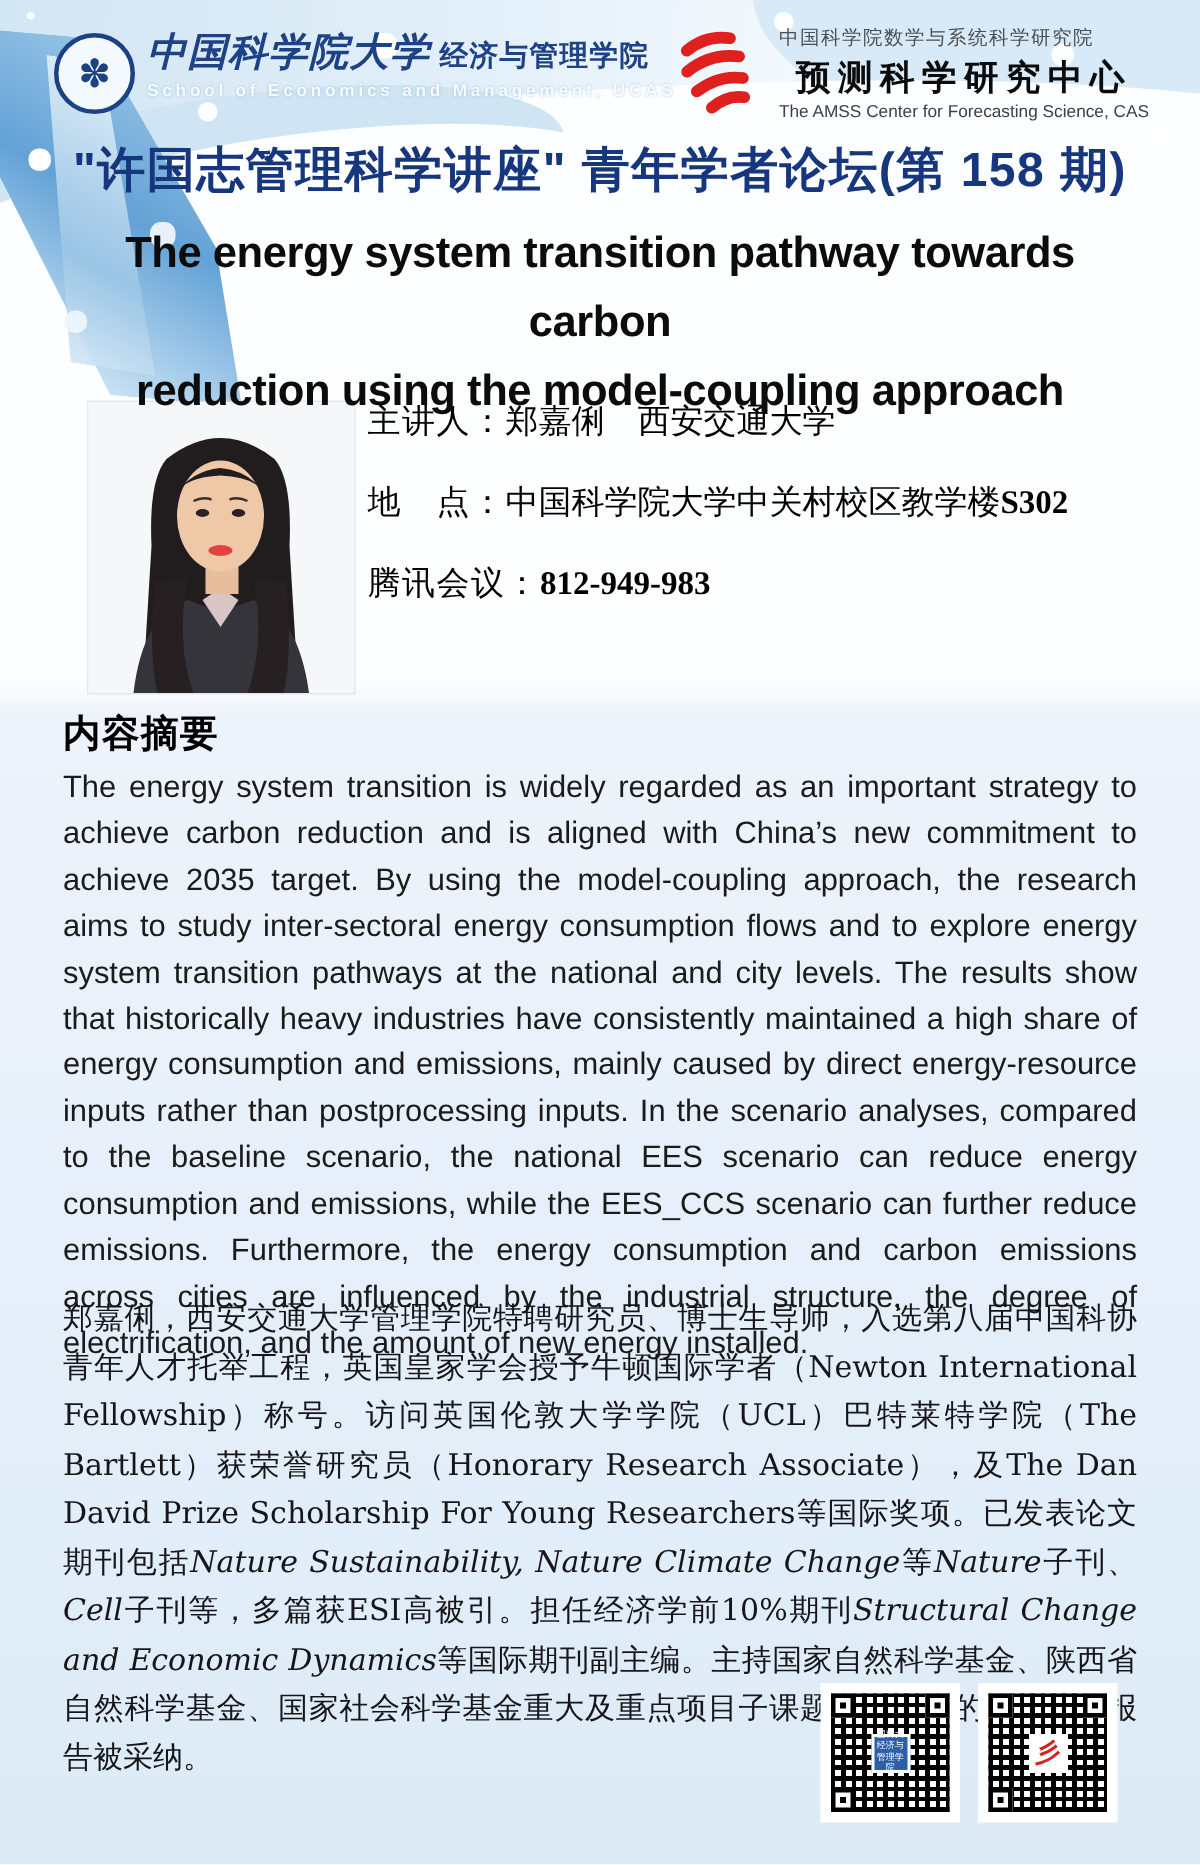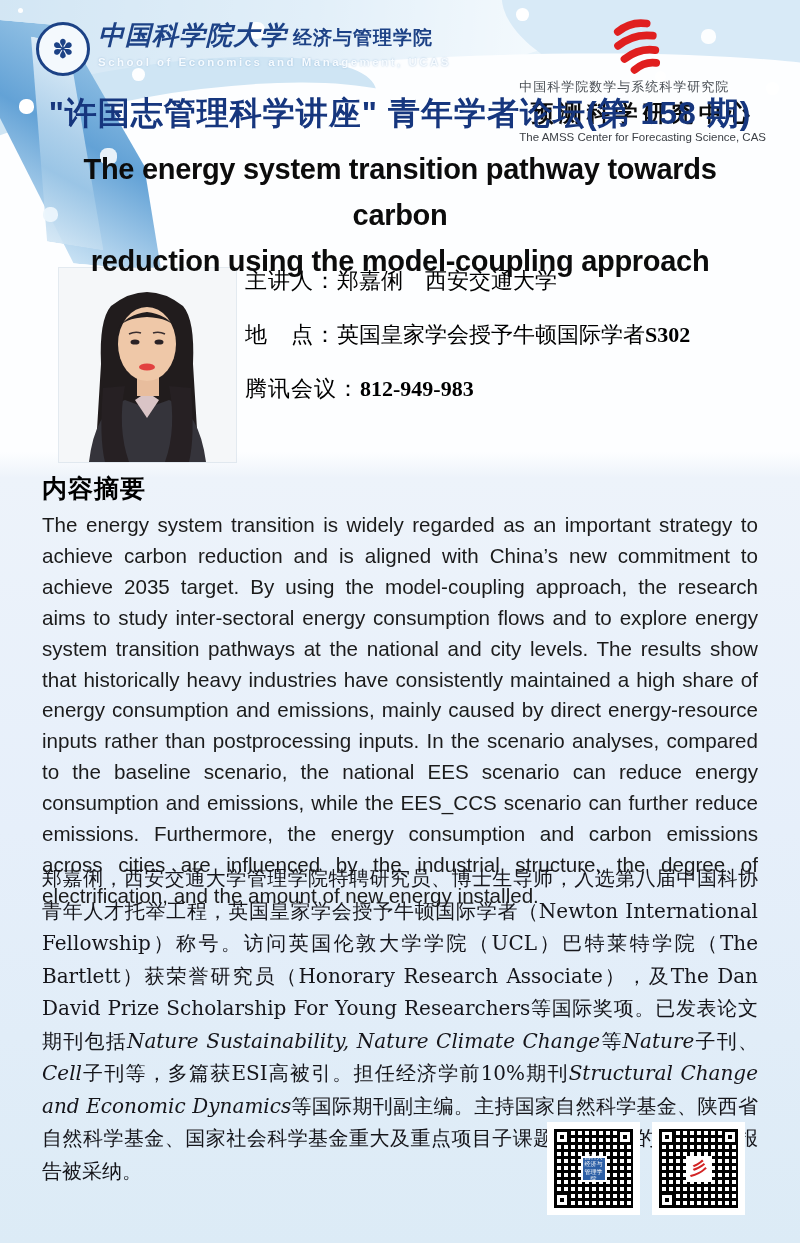--- a/index.html
+++ b/index.html
@@ -36,21 +36,21 @@
   .logo-left{position:absolute;top:22px;left:36px;z-index:3;display:flex;align-items:flex-start;}
   .ucas-emblem{width:48px;height:48px;border:3px solid #1c4286;border-radius:50%;background:#f4f9fd;
     display:flex;align-items:center;justify-content:center;color:#1c4286;font-size:26px;line-height:1;}
   .ucas-text{margin-left:8px;}
   .ucas-row1{display:flex;align-items:baseline;}
   .ucas-name{font-family:"DejaVu Serif",serif;font-style:italic;font-weight:bold;font-size:26px;
     color:#1d4286;letter-spacing:1px;line-height:1;}
   .ucas-school{font-size:19px;font-weight:bold;color:#1d4286;margin-left:6px;letter-spacing:1px;}
   .ucas-en{font-size:11.5px;font-weight:bold;color:#f6fbff;letter-spacing:2.5px;margin-top:5px;
     text-shadow:0 0 2px rgba(120,160,200,.6);text-align:right;}
-  .logo-right{position:absolute;top:16px;right:34px;z-index:3;display:flex;align-items:center;flex-direction:column;}
+  .logo-right{position:absolute;top:16px;right:34px;z-index:3;display:flex;align-items:center;}
   .amss-mark{width:62px;height:62px;margin-right:10px;}
   .amss-text{display:flex;flex-direction:column;}
   .amss-inst{font-size:13px;color:#4a4f55;letter-spacing:1px;}
   .amss-center{font-family:"Liberation Serif",serif;font-size:23px;font-weight:bold;color:#0b0b0b;
     letter-spacing:5px;margin:2px 0;text-align:center;}
   .amss-en{font-size:11.5px;font-weight:normal;color:#3c4046;}
   
   .banner{position:absolute;top:92px;left:0;right:0;text-align:center;z-index:3;
     font-size:32px;font-weight:800;color:#16367e;letter-spacing:1px;}
   .title{position:absolute;top:146px;left:40px;right:40px;text-align:center;z-index:3;
@@ -158,21 +158,21 @@
       <path d="M44 120 Q40 170 46 194 L70 194 Q58 160 66 118 Z" fill="#262023"></path>
       <path d="M132 120 Q136 170 130 194 L106 194 Q118 160 110 118 Z" fill="#262023"></path>
     </svg>
   </div>
 
   <div class="details">
     <div class="drow">
       <span class="dlabel">主讲人：</span><span>郑嘉俐　西安交通大学</span>
     </div>
     <div class="drow">
-      <span class="dlabel">地　点：</span><span>英国皇家学会授予牛顿国际学者</span><span class="bold">S302</span>
+      <span class="dlabel">地　点：</span><span>中国科学院大学中关村校区教学楼</span><span class="bold">S302</span>
     </div>
     <div class="drow">
       <span class="dlabel">腾讯会议：</span><span class="bold">812-949-983</span>
     </div>
   </div>
 
   <div class="sec-head abstract-head">内容摘要</div>
   <div class="abstract-body">The energy system transition is widely regarded as an important strategy to achieve carbon reduction and is aligned with China’s new commitment to achieve 2035 target. By using the model-coupling approach, the research aims to study inter-sectoral energy consumption flows and to explore energy system transition pathways at the national and city levels. The results show that historically heavy industries have consistently maintained a high share of energy consumption and emissions, mainly caused by direct energy-resource inputs rather than postprocessing inputs. In the scenario analyses, compared to the baseline scenario, the national EES scenario can reduce energy consumption and emissions, while the EES_CCS scenario can further reduce emissions. Furthermore, the energy consumption and carbon emissions across cities are influenced by the industrial structure, the degree of electrification, and the amount of new energy installed.</div>
 
   <div class="bio-body"><span>郑嘉俐，西安交通大学管理学院特聘研究员、博士生导师，入选第八届中国科协青年人才托举工程，英国皇家学会授予牛顿国际学者（Newton International Fellowship）称号。访问英国伦敦大学学院（UCL）巴特莱特学院（The Bartlett）获荣誉研究员（Honorary Research Associate），及The Dan David Prize Scholarship For Young Researchers等国际奖项。已发表论文期刊包括</span><span class="it">Nature Sustainability, Nature Climate Change</span><span>等</span><span class="it">Nature</span><span>子刊、</span><span class="it">Cell</span><span>子刊等，多篇获ESI高被引。担任经济学前10%期刊</span><span class="it">Structural Change and Economic Dynamics</span><span>等国际期刊副主编。主持国家自然科学基金、陕西省自然科学基金、国家社会科学基金重大及重点项目子课题等，撰写的政策研究报告被采纳。</span></div>

